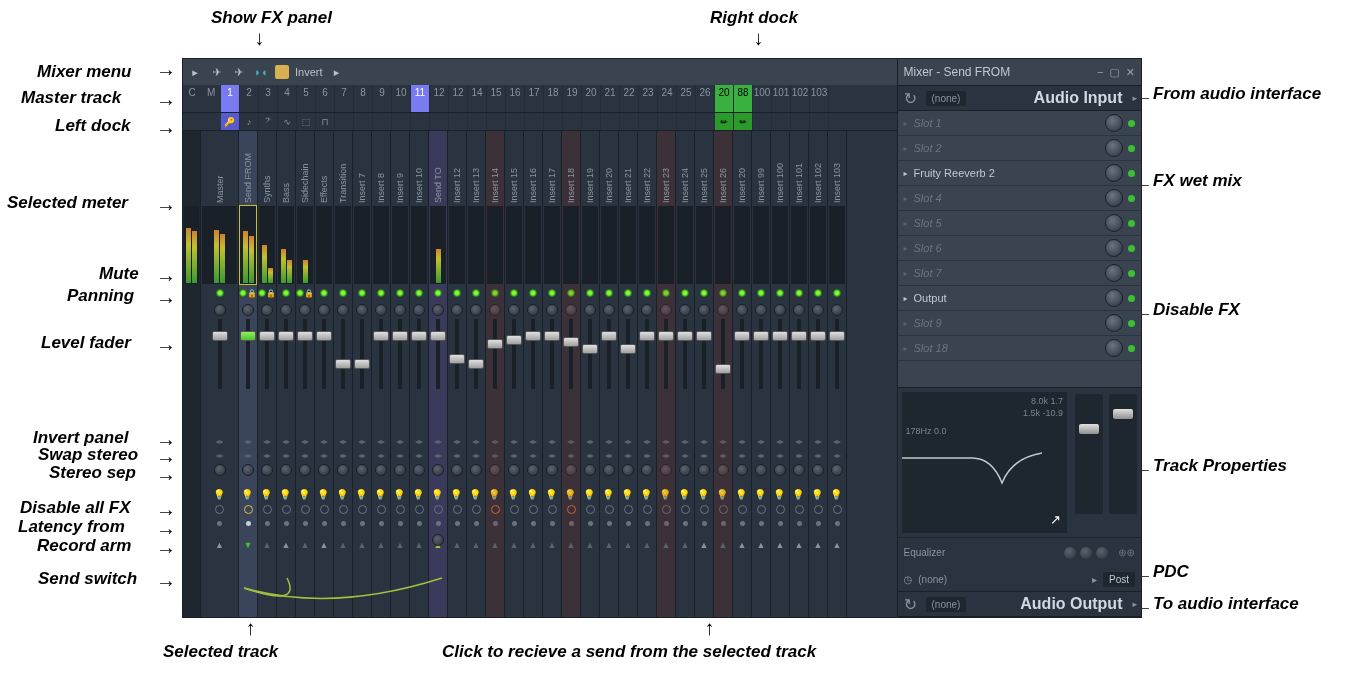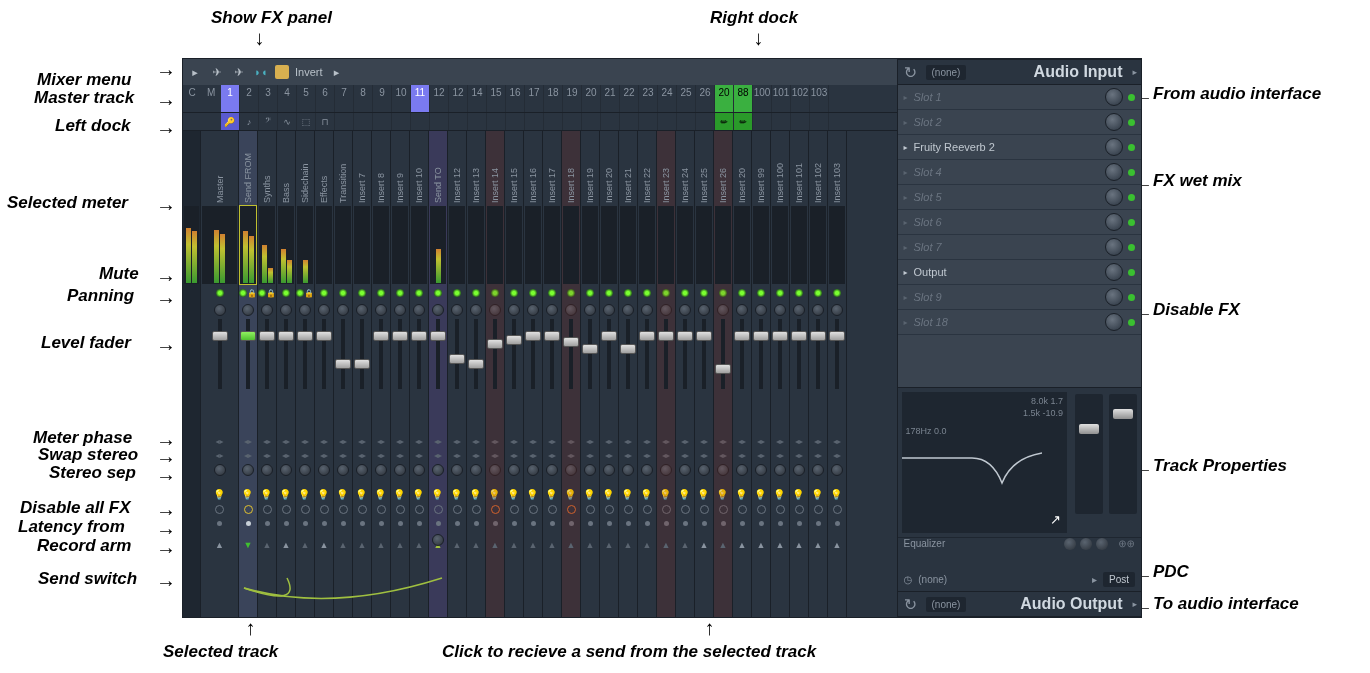--- a/index.html
+++ b/index.html
@@ -374,21 +374,21 @@
     position:absolute;
     left:4px; right:4px;
     height:10px;
     background: linear-gradient(to bottom, #e0e0e0, #909090);
     border-radius:2px;
   }
   .inspector-bottom {
     height: 30px;
     background:#2a3440;
     display:flex;
-    align-items:flex-start;
+    align-items:center;
     padding:0 6px;
     gap:4px;
     font-size:10px;
     color:#8a94a0;
     border-top:1px solid #1e2630;
   }
   .eq-label { flex:1;}
   .tiny-knob {
     width:12px;height:12px;border-radius:50%;
     background: radial-gradient(circle at 40% 35%, #5a6470, #2a3038);
@@ -412,47 +412,47 @@
   .send-links {
     position:absolute;
     pointer-events:none;
   }
 </style>
 </head>
 <body>
 
 <div class="annotation" style="left:211px;top:8px">Show FX panel</div>
 <div class="annotation" style="left:710px;top:8px">Right dock</div>
-<div class="annotation" style="left:37px;top:70px">Mixer menu</div>
+<div class="annotation" style="left:37px;top:62px">Mixer menu</div>
 <div class="arrow" style="left:156px;top:58px">→</div>
 <div class="annotation" style="left:395px;top:58px;color:#fff">Mixer layout menu</div>
 <div class="arrow" style="left:375px;top:58px;color:#fff">◄</div>
 <div class="annotation" style="left:1153px;top:84px">From audio interface</div>
 <div class="arrow" style="left:1133px;top:84px">←</div>
-<div class="annotation" style="left:34px;top:88px">Master track</div>
+<div class="annotation" style="left:21px;top:88px">Master track</div>
 <div class="arrow" style="left:156px;top:88px">→</div>
 <div class="annotation" style="left:55px;top:116px">Left dock</div>
 <div class="arrow" style="left:156px;top:116px">→</div>
 <div class="annotation" style="left:470px;top:116px;color:#fff">Insert mixer tracks</div>
 <div class="annotation" style="left:1153px;top:171px">FX wet mix</div>
 <div class="arrow" style="left:1133px;top:171px">←</div>
 <div class="annotation" style="left:7px;top:193px">Selected meter</div>
 <div class="arrow" style="left:156px;top:193px">→</div>
 <div class="annotation" style="left:99px;top:264px">Mute</div>
 <div class="arrow" style="left:156px;top:264px">→</div>
 <div class="annotation" style="left:67px;top:286px">Panning</div>
 <div class="arrow" style="left:156px;top:286px">→</div>
 <div class="annotation" style="left:534px;top:289px;color:#fff">Fader / Meter height</div>
 <div class="arrow" style="left:733px;top:289px;color:#fff">→</div>
 <div class="annotation" style="left:1153px;top:300px">Disable FX</div>
 <div class="arrow" style="left:1133px;top:300px">←</div>
 <div class="annotation" style="left:41px;top:333px">Level fader</div>
 <div class="arrow" style="left:156px;top:333px">→</div>
 <div class="annotation" style="left:947px;top:369px;color:#fff;font-size:16px">Track inspector</div>
-<div class="annotation" style="left:33px;top:428px">Meter phase</div>
+<div class="annotation" style="left:33px;top:428px">Invert panel</div>
 <div class="arrow" style="left:156px;top:428px">→</div>
 <div class="annotation" style="left:38px;top:445px">Swap stereo</div>
 <div class="arrow" style="left:156px;top:445px">→</div>
 <div class="annotation" style="left:49px;top:463px">Stereo sep</div>
 <div class="arrow" style="left:156px;top:463px">→</div>
 <div class="annotation" style="left:1153px;top:456px">Track Properties</div>
 <div class="arrow" style="left:1133px;top:456px">←</div>
 <div class="annotation" style="left:20px;top:498px">Disable all FX</div>
 <div class="arrow" style="left:156px;top:498px">→</div>
 <div class="annotation" style="left:18px;top:517px">Latency from</div>
@@ -1853,20 +1853,28 @@
             <div style="height: 6px;"></div>
             <div class="send-row">
               <span class="send-arrow up">▲</span>
             </div>
           </div>
         </div>
     </div>
   </div>
 
   <div class="right-panel">
+    <div class="right-header">
+      <span>Mixer - Send FROM</span>
+      <div class="window-controls">
+        <span>−</span>
+        <span>▢</span>
+        <span>✕</span>
+      </div>
+    </div>
     <div class="io-row">
       <span class="io-route-icon">↻</span>
       <span class="io-none">(none)</span>
       <span class="io-label">Audio Input</span>
       <span style="color:#8a94a0;font-size:9px">▸</span>
     </div>
     <div class="fx-slots" id="fx-slots">
         <div class="fx-slot">
           <span class="slot-tri">▸</span>
           <span class="slot-name">Slot 1</span>

